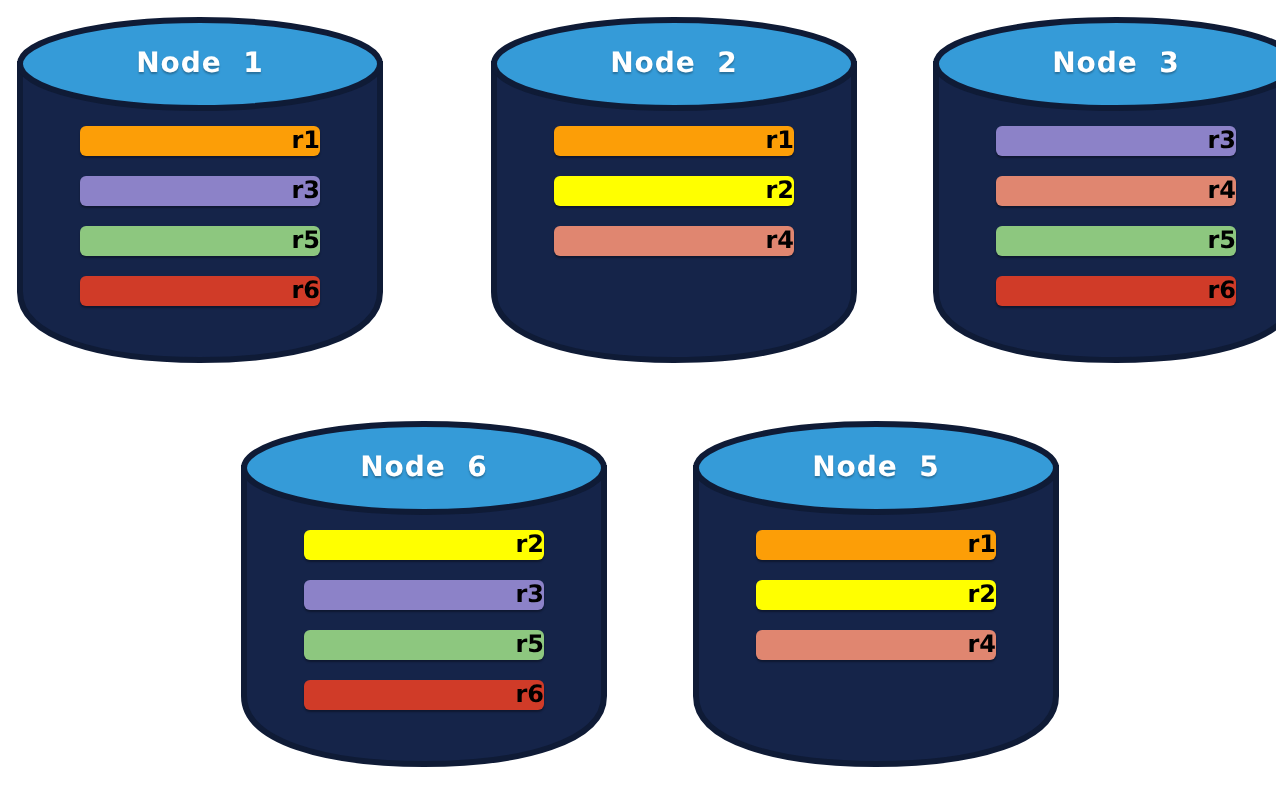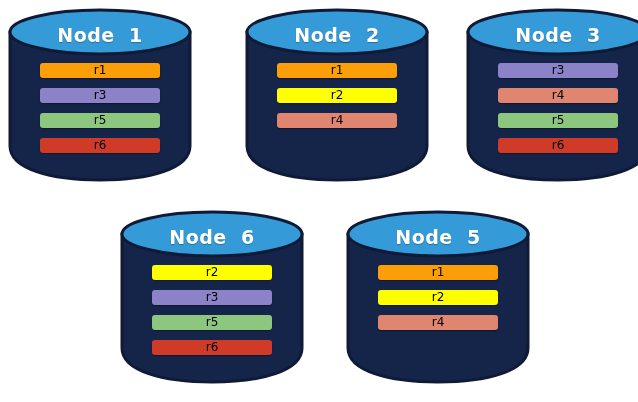--- a/index.html
+++ b/index.html
@@ -37,21 +37,21 @@
     display: block;
   }
 
   .node-label {
     position: absolute;
     left: 0;
     top: 18px;
     width: 184px;
     text-align: center;
     color: #ffffff;
-    font-size: 19px;
+    font-size: 14px;
     font-weight: bold;
     letter-spacing: 0.5px;
     white-space: pre;
     text-shadow: 0 1px 1px rgba(0,0,0,0.28);
     pointer-events: none;
   }
 
   
   .replicas {
     position: absolute;
@@ -72,23 +72,23 @@
     margin-bottom: 0;
   }
 
   .replica-label {
     position: absolute;
     left: 0;
     top: 0;
     width: 100%;
     height: 15px;
     line-height: 15px;
-    text-align: center;
+    text-align: right;
     font-size: 12px;
-    font-weight: normal;
+    font-weight: bold;
     color: #000000;
   }
 </style>
 </head>
 <body style="background: rgb(255, 255, 255);">
 
 <div id="canvas">
     <div class="node" style="left: 8px; top: 6px;">
       <svg class="cyl-svg" viewBox="0 0 184 180">
         <path d="M2,26 L2,140 C2,163 43,174 92,174 C141,174 182,163 182,140 L182,26 Z" fill="#152449" stroke="#0F1B36" stroke-width="3"></path>

